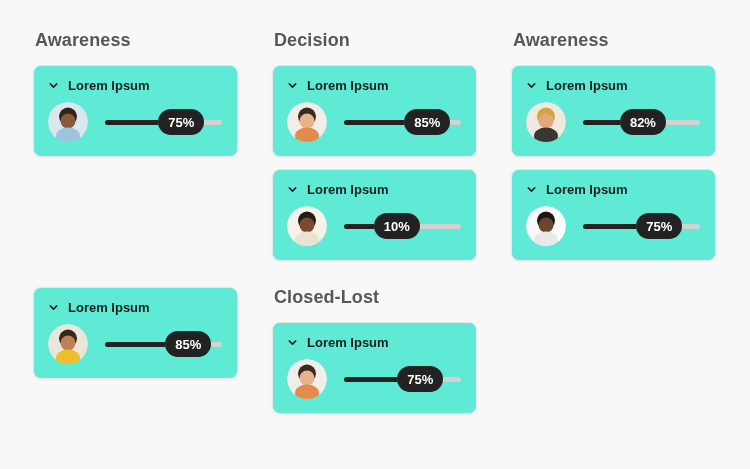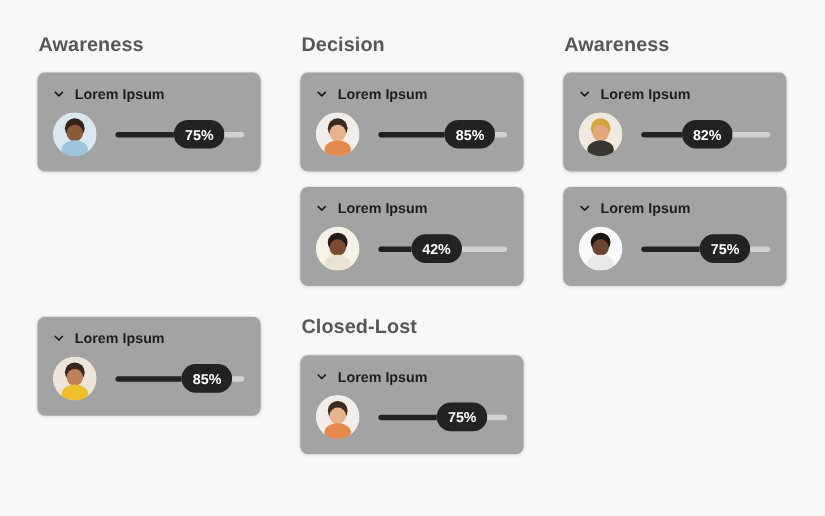--- a/index.html
+++ b/index.html
@@ -19,21 +19,21 @@
     align-items: start;
   }
   .column-title {
     font-size: 18px;
     font-weight: 700;
     color: #575757;
     margin: 0 0 14px 2px;
     letter-spacing: .1px;
   }
   .card {
-    background: #a3a3a3;
+    background: #5eead4;
     border: 1px solid #e7e7e7;
     border-radius: 8px;
     padding: 12px 15px 14px 14px;
     box-shadow: 0 1px 3px rgba(0,0,0,.05);
   }
   .card + .card { margin-top: 12px; }
   .card-header { display: flex; align-items: center; gap: 9px; cursor: pointer; }
   .chevron {
     width: 11px; height: 11px; flex: none;
     fill: none; stroke: #1d1d1d; stroke-width: 1.7;
@@ -131,21 +131,21 @@
             <svg viewBox="0 0 40 40" aria-hidden="true">
               <circle cx="20" cy="20" r="20" fill="#f6f2e7"></circle>
               <circle cx="20" cy="14.5" r="9" fill="#221b15"></circle>
               <circle cx="20" cy="19" r="7.5" fill="#7a4a32"></circle>
               <rect x="17.5" y="23" width="5" height="5" fill="#7a4a32"></rect>
               <ellipse cx="20" cy="34" rx="12" ry="8.5" fill="#eae3d2"></ellipse>
             </svg>
           </span>
           <div class="slider">
             <div class="track-fill" style="flex-grow: 42;"></div>
-            <div class="thumb">42%</div>
+            <div class="thumb">10%</div>
             <div class="track-rest" style="flex-grow: 58;"></div>
           </div>
         </div>
       </div>
     </div>
   </section>
 
   <section class="column">
     <h2 class="column-title">Awareness</h2>
     <div class="cards">

